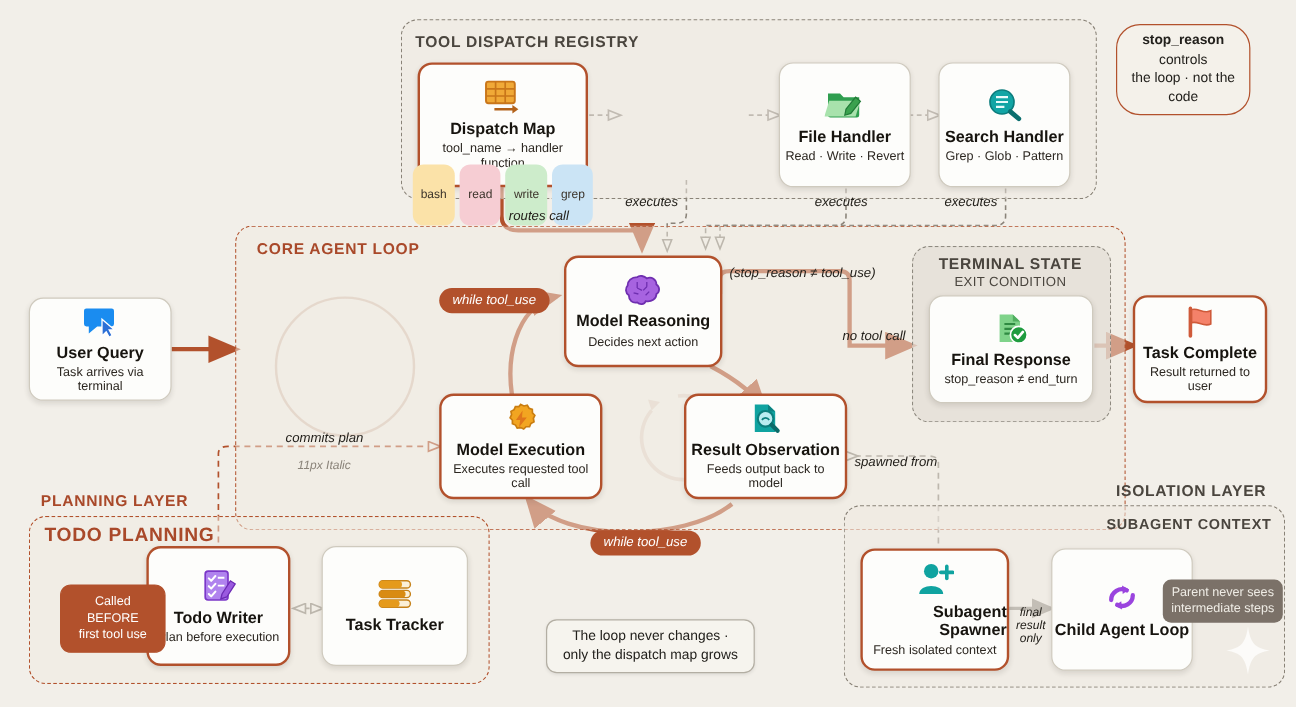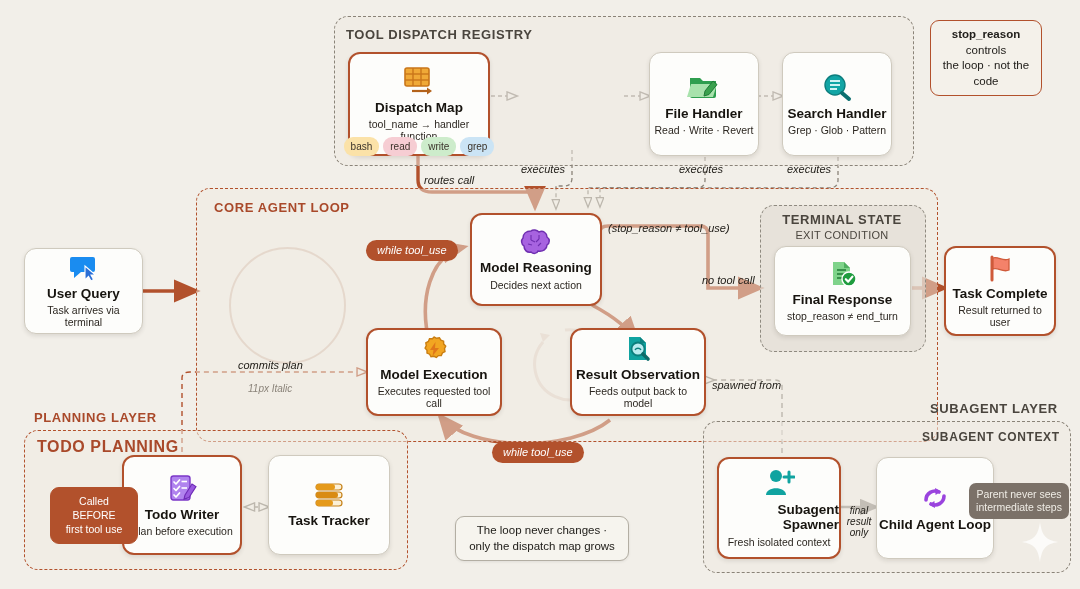--- a/index.html
+++ b/index.html
@@ -46,21 +46,21 @@
     box-sizing:border-box;
   }
   .node.accent{border:2.6px solid #b2512c;}
   .node .ico{line-height:0;margin-bottom:5px;}
   .node .t{font-size:13.5px;font-weight:700;color:#17140f;line-height:1.1;text-align:right;}
   .node .s{font-size:10.5px;color:#2c2721;margin-top:3px;line-height:1.15;padding:0 4px;}
 
   
   .chips{position:absolute;display:flex;gap:4px;align-items:center;}
   .chip{
-    font-size:10px;padding:4px 7px;border-radius:9px;color:#3b332a;
+    font-size:10px;padding:20px 7px;border-radius:9px;color:#3b332a;
     white-space:nowrap;font-weight:400;
   }
 
   
   .pill{
     position:absolute;
     background:#b2512c;color:#fff;
     font-size:11px;font-style:italic;
     padding:4px 11px;border-radius:11px;white-space:nowrap;
     line-height:1.15;text-align:center;
@@ -200,21 +200,21 @@
         <line x1="10" y1="9" x2="20" y2="9" stroke="#e8fbfb" stroke-width="1.8"></line>
         <line x1="10" y1="13" x2="20" y2="13" stroke="#e8fbfb" stroke-width="1.8"></line>
         <line x1="10" y1="17" x2="17" y2="17" stroke="#e8fbfb" stroke-width="1.8"></line>
         <line x1="22" y1="21" x2="29" y2="27" stroke="#0c6f6f" stroke-width="4" stroke-linecap="round"></line>
       </svg>
     </span>
     <div class="t">Search Handler</div>
     <div class="s">Grep · Glob · Pattern</div>
   </div>
 
-  <div class="note" style="left:930px;top:20px;width:112px;">
+  <div class="note" style="left:930px;top:20px;width:112px;border-radius:20px;">
     <span style="font-weight:700;">stop_reason</span><span> controls</span><br>
     <span>the loop · not the code</span>
   </div>
 
   <div class="elabel" style="left:424px;top:163px;margin-top:11px;">routes call</div>
   <div class="elabel" style="left:521px;top:163px;">executes</div>
   <div class="elabel" style="left:679px;top:163px;">executes</div>
   <div class="elabel" style="left:787px;top:163px;">executes</div>
 
   <div class="group orange" style="left:196px;top:188px;width:740px;height:252px;"></div>
@@ -343,21 +343,21 @@
   </div>
 
   <div class="note" style="left:50px;top:487px;width:88px;background:#b2512c;color:#fff;border-color:#b2512c;font-size:10.5px;white-space:pre-line;">Called BEFORE
 first tool use</div>
 
   <div class="note plain" style="left:455px;top:516px;width:174px;">
     <span>The loop never changes ·</span><br>
     <span>only the dispatch map grows</span>
   </div>
 
-  <div class="group-title" style="left:930px;top:401px;">SUBAGENT LAYER</div>
+  <div class="group-title" style="left:930px;top:401px;">ISOLATION LAYER</div>
   <div class="group" style="left:703px;top:421px;width:366px;height:150px;"></div>
   <div class="group-title" style="left:922px;top:430px;font-size:12px;">SUBAGENT CONTEXT</div>
 
   <div class="node accent" style="left:717px;top:457px;width:124px;height:102px;">
     <span class="ico">
       <svg width="32" height="30" viewBox="0 0 32 30">
         <circle cx="13" cy="8" r="6" fill="#10a3a0"></circle>
         <path d="M3,27 C3,18 23,18 23,27 z" fill="#10a3a0"></path>
         <line x1="26" y1="4" x2="26" y2="14" stroke="#10a3a0" stroke-width="3" stroke-linecap="round"></line>
         <line x1="21" y1="9" x2="31" y2="9" stroke="#10a3a0" stroke-width="3" stroke-linecap="round"></line>

